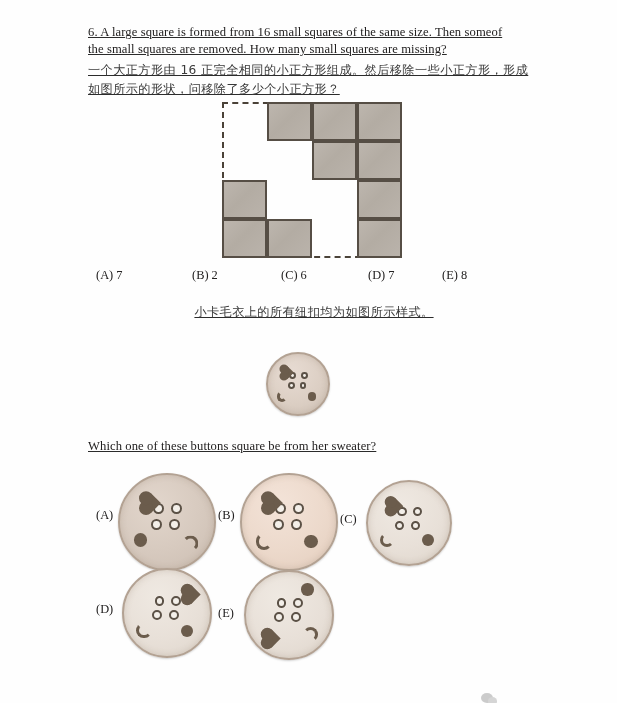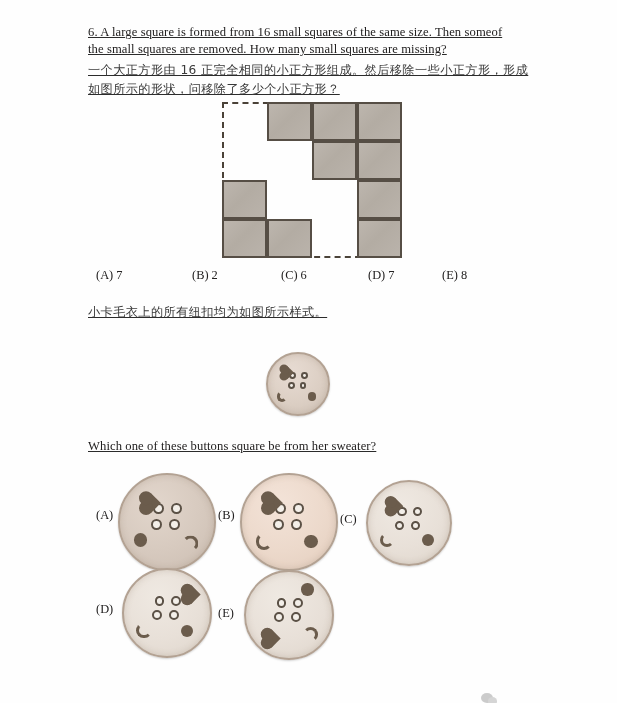--- a/index.html
+++ b/index.html
@@ -203,21 +203,21 @@
   <div id="q6-options">
 
   <div class="opt6" style="left: 0px;">(A) 7</div>
       <div class="opt6" style="left: 96px;">(B) 2</div>
       <div class="opt6" style="left: 185px;">(C) 6</div>
       <div class="opt6" style="left: 272px;">(D) 7</div>
       <div class="opt6" style="left: 346px;">(E) 8</div>
     </div>
 
   <div class="qblock" style="top:300px;">
-    <div class="line-cn" style="margin-top:3px;">小卡毛衣上的所有纽扣均为如图所示样式。</div>
+    <div class="line-cn" style="margin-top:3px;text-align:center;">小卡毛衣上的所有纽扣均为如图所示样式。</div>
   </div>
 
   <div class="button-wrap" style="left:266px; top:352px;">
     <div class="button-disc disc-ref" id="ref-disc" style="width:60px;height:60px;">
         <div class="hole" style="left: 21.3px; top: 18px; width: 6.9px; height: 6.9px;"></div>
         <div class="hole" style="left: 32.7px; top: 18px; width: 6.9px; height: 6.9px;"></div>
         <div class="hole" style="left: 19.8px; top: 28.2px; width: 6.9px; height: 6.9px;"></div>
         <div class="hole" style="left: 31.5px; top: 28.2px; width: 6.9px; height: 6.9px;"></div>
         <div class="heart" style="left: 15px; top: 13.5px; width: 9.072px; height: 9.072px;">
           <div style="position: absolute; border-radius: 50%; background: rgb(107, 92, 76); width: 9.072px; height: 9.072px; left: -4.536px; top: 0px;"></div>

